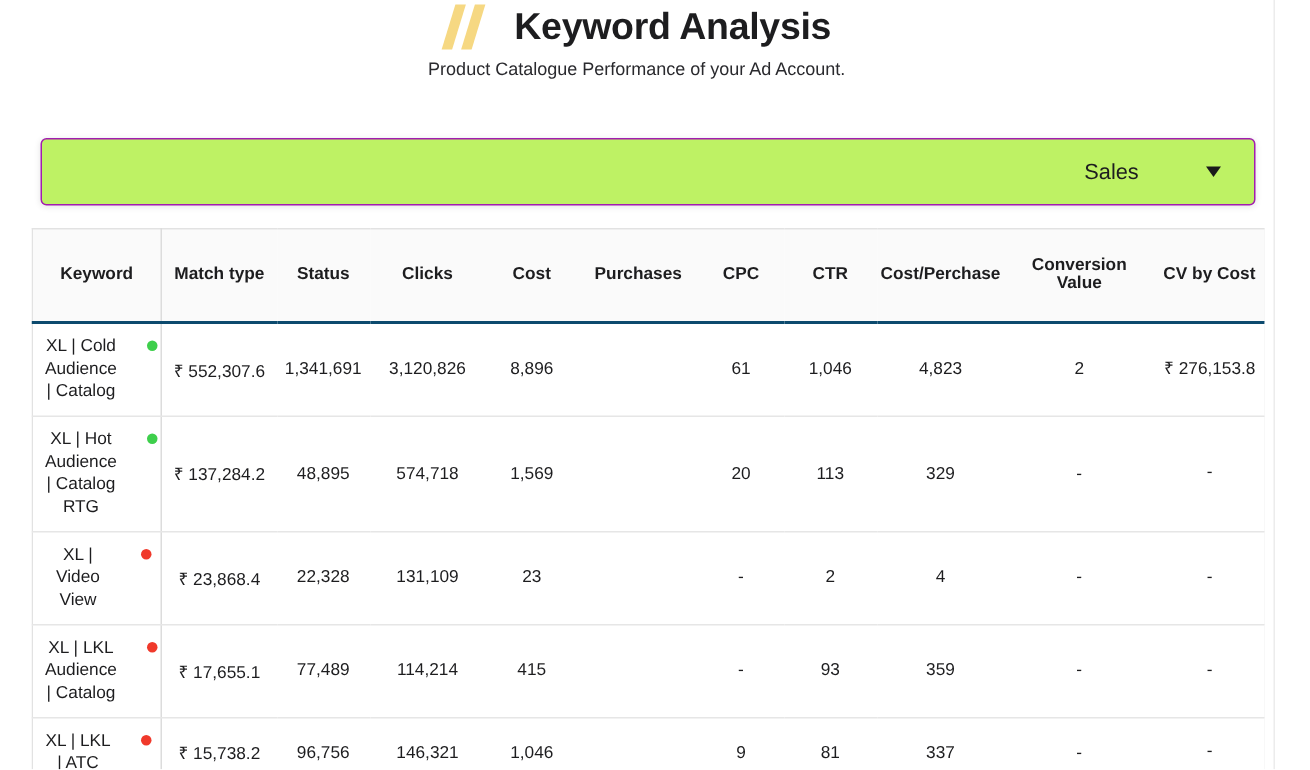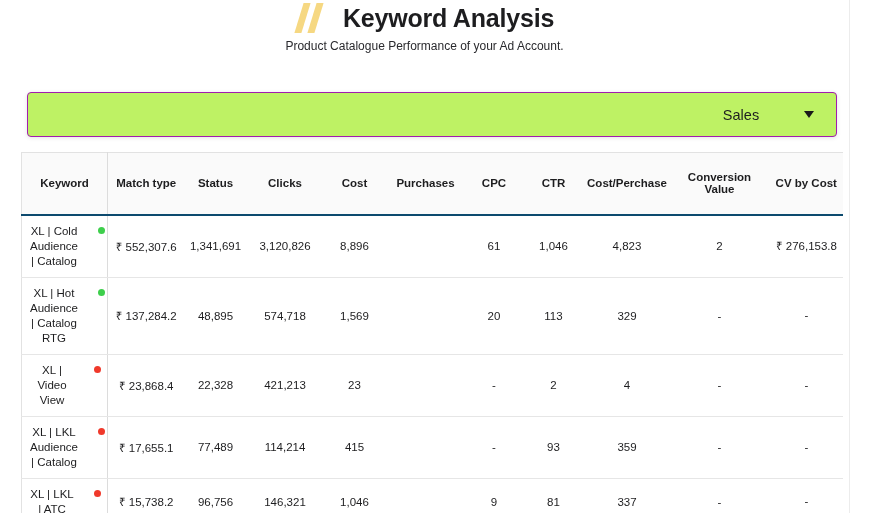--- a/index.html
+++ b/index.html
@@ -293,21 +293,21 @@
 
         <tr>
           <td class="c-keyword">
             <div class="kw-cell-inner">
               <span class="kw-text">XL | Video View</span>
               <span class="dot red"></span>
             </div>
           </td>
           <td>₹ 23,868.4</td>
           <td>22,328</td>
-          <td>421,213</td>
+          <td>131,109</td>
           <td>23</td>
           <td></td>
           <td>-</td>
           <td>2</td>
           <td>4</td>
           <td>-</td>
           <td class="wrapval">-</td>
           <td>₹ 62.2</td>
           <td class="last-col">102.58</td>
         </tr>

